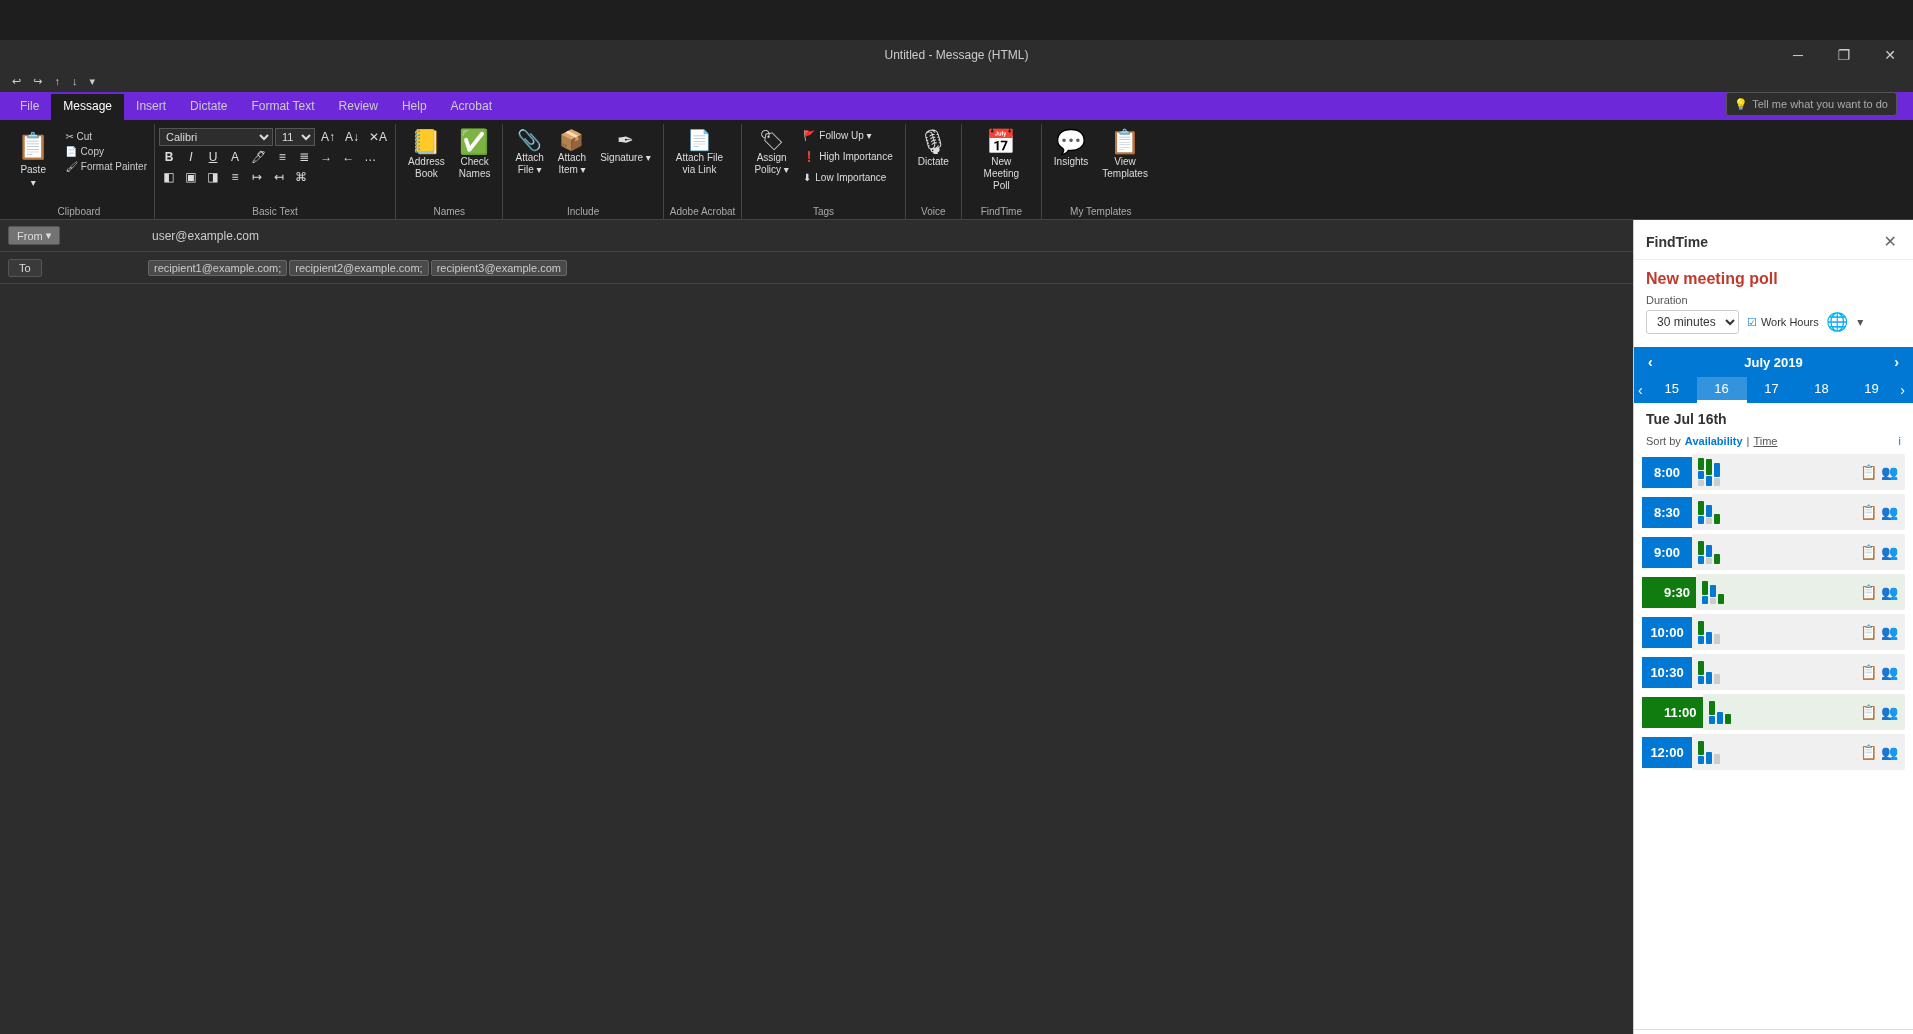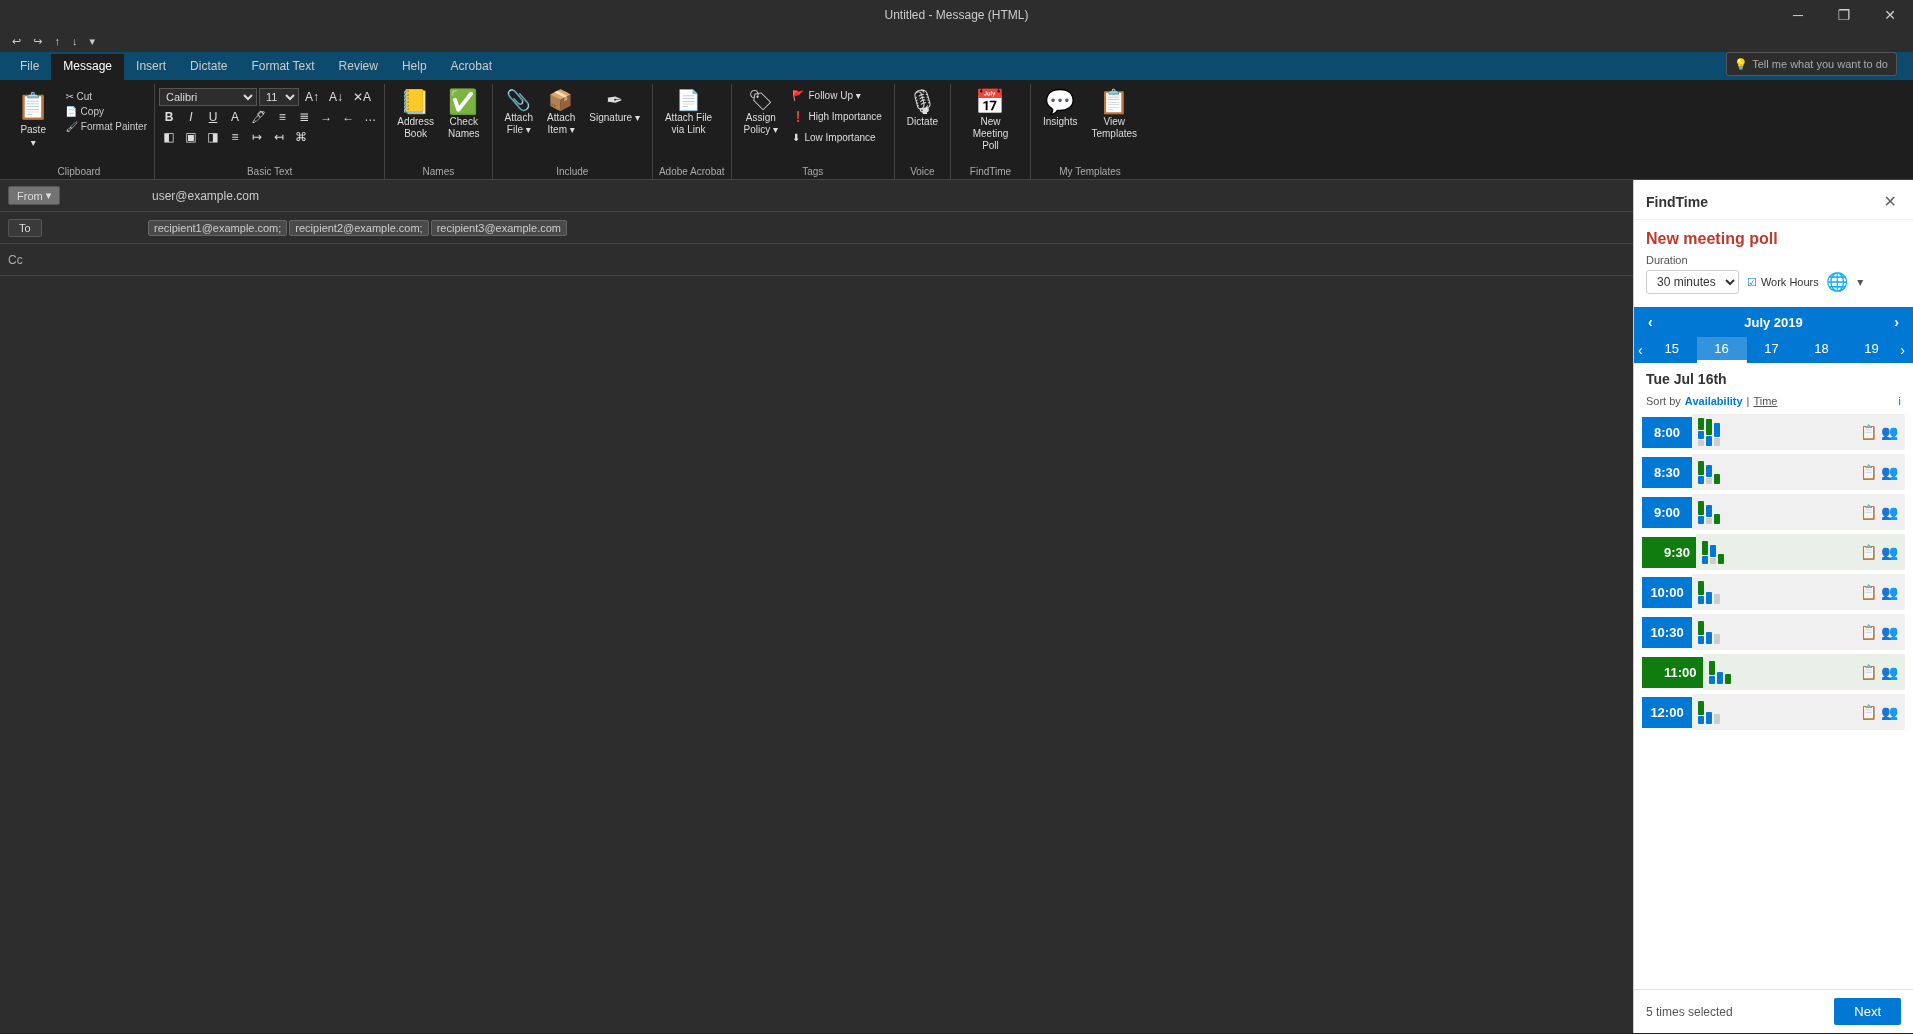--- a/index.html
+++ b/index.html
@@ -8,20 +8,21 @@
     
     .title-bar {
       height: 30px;
       background: #2d2d2d;
       display: flex;
       align-items: center;
       justify-content: center;
       font-size: 12px;
       color: #ccc;
       position: relative;
+      margin-top: 40px;
     }
     .title-bar-controls {
       position: absolute;
       right: 0;
       top: 0;
       display: flex;
       height: 30px;
     }
     .title-btn {
       width: 46px;
@@ -47,21 +48,21 @@
     }
     .qa-btn {
       padding: 2px 4px;
       cursor: pointer;
       color: #ccc;
     }
 
     
     .ribbon-tabs {
       height: 28px;
-      background: #0c4a6e;
+      background: #6d28d9;
       display: flex;
       align-items: flex-end;
       padding: 0 8px;
     }
     .ribbon-tab {
       padding: 5px 12px;
       font-size: 12px;
       color: #ccc;
       cursor: pointer;
       border-bottom: 2px solid transparent;
@@ -176,21 +177,21 @@
       display: flex;
       align-items: center;
       gap: 2px;
     }
     .font-select {
       background: #2d2d2d;
       border: 1px solid #555;
       color: #ddd;
       font-size: 11px;
       padding: 1px 2px;
-      width: 98px;
+      width: 114px;
       cursor: pointer;
     }
     .font-size-select {
       background: #2d2d2d;
       border: 1px solid #555;
       color: #ddd;
       font-size: 11px;
       padding: 1px 2px;
       width: 40px;
       cursor: pointer;
@@ -783,26 +784,20 @@
       <div style="width:140px;display:flex;align-items:center;">
         <button class="to-btn">To</button>
       </div>
       <div class="recipient-tags">
         <span class="recipient-tag">recipient1@example.com;</span>
         <span class="recipient-tag">recipient2@example.com;</span>
         <span class="recipient-tag">recipient3@example.com</span>
       </div>
     </div>
 
-    <div class="header-row">
-      <div style="width:140px;display:flex;align-items:center;">
-        <span class="cc-label">Cc</span>
-      </div>
-      <input class="header-input" type="text" style="">
-    </div>
 
 
     <div class="compose-body">
     </div>
 
   </div>
 
   <div class="findtime-panel">
 
     <div class="findtime-header">

